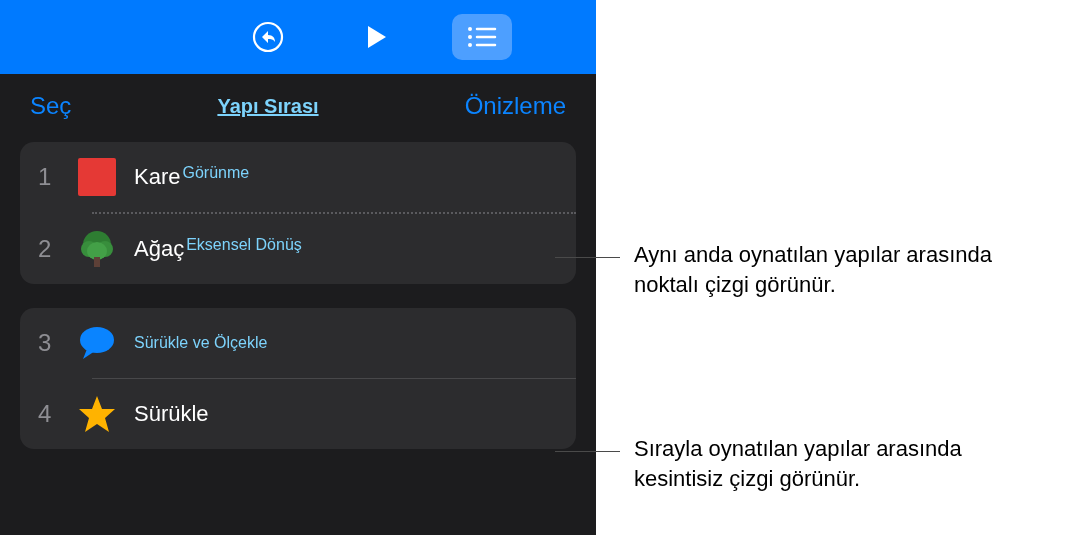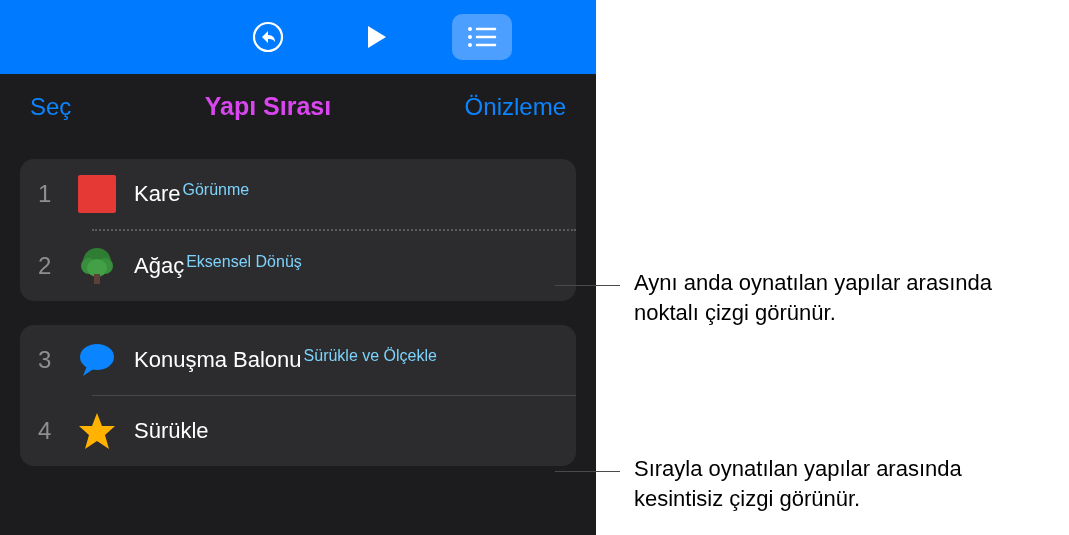--- a/index.html
+++ b/index.html
@@ -53,34 +53,35 @@
       border-radius: 10px;
       width: 60px;
       height: 46px;
       margin-left: 12px;
     }
     
     .header-bar {
       display: flex;
       align-items: center;
       justify-content: space-between;
-      padding: 18px 30px 38px 30px;
+      padding: 18px 30px 22px 30px;
       text-align: center;
     }
     
     .header-link {
       color: #0b84ff;
       font-size: 24px;
       font-weight: 400;
     }
     
     .header-title {
-      color: #d946ef;
-      font-size: 25px;
+      color: #7dd3fc;
+      font-size: 20px;
       font-weight: 600;
+      text-decoration: underline;
     }
     
     .build-list {
       padding: 0 20px;
     }
     
     .build-group {
       background: #2c2c2e;
       border-radius: 14px;
       margin-bottom: 24px;
@@ -170,34 +171,34 @@
     
     .callout-text {
       color: #000;
       font-size: 22px;
       line-height: 1.35;
       margin-left: 14px;
       max-width: 400px;
     }
     
     .callout-1 {
-      top: 244px;
+      top: 216px;
       left: 555px;
     }
     
     .callout-1 .callout-line {
       width: 65px;
     }
     
     .callout-1 .callout-text {
       margin-top: 24px;
     }
     
     .callout-2 {
-      top: 430px;
+      top: 410px;
       left: 555px;
     }
     
     .callout-2 .callout-line {
       width: 65px;
     }
     
     .callout-2 .callout-text {
       margin-top: 24px;
     }
@@ -273,21 +274,20 @@
     <div class="build-group">
       <div class="build-row">
         <span class="row-number">3</span>
         <div class="row-icon speech-shape">
           <svg viewBox="0 0 40 40">
             <ellipse cx="20" cy="17" rx="17" ry="13" fill="#0a84ff"></ellipse>
             <path d="M 10 26 L 6 36 L 18 28 Z" fill="#0a84ff"></path>
           </svg>
         </div>
         <div class="row-text">
-          <span class="row-title">Konuşma Balonu</span>
           <span class="row-subtitle">Sürükle ve Ölçekle</span>
         </div>
       </div>
       <hr class="divider-solid">
       <div class="build-row">
         <span class="row-number">4</span>
         <div class="row-icon star-shape">
           <svg viewBox="0 0 40 40">
             <path d="M20 2 L25 15 L38 15 L28 24 L32 38 L20 30 L8 38 L12 24 L2 15 L15 15 Z" fill="#ffb300"></path>
           </svg>

